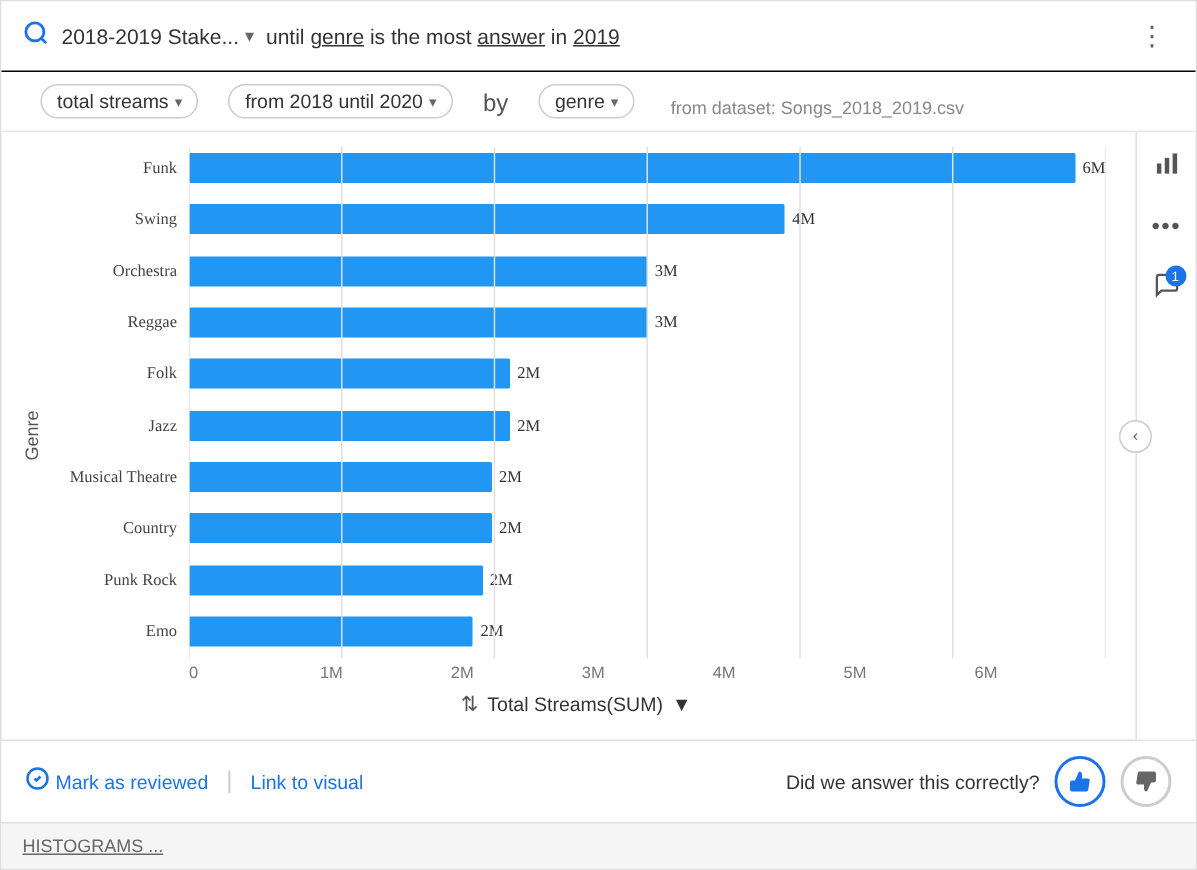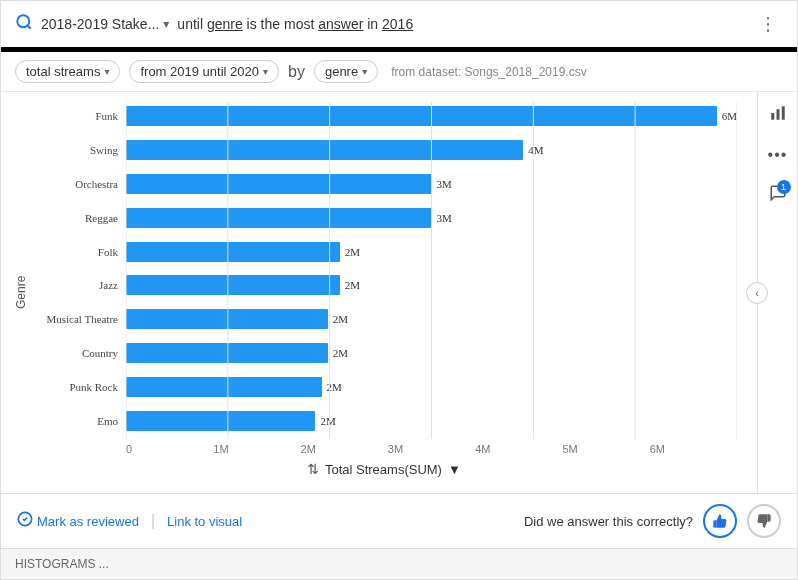--- a/index.html
+++ b/index.html
@@ -16,21 +16,21 @@
       background: white;
       display: flex;
       flex-direction: column;
       border: 1px solid #ddd;
     }
     
     .header {
       display: flex;
       align-items: center;
       padding: 10px 14px;
-      border-bottom: 5px solid #000000;
+      border-bottom: 1px solid #000000;
       background: white;
       gap: 8px;
     }
     .header-icon {
       color: #1a73e8;
       font-size: 18px;
     }
     .header-breadcrumb {
       display: flex;
       align-items: center;
@@ -56,23 +56,23 @@
     }
     .header-more {
       color: #666;
       font-size: 18px;
       cursor: pointer;
       padding: 2px 6px;
     }
     
     .filter-bar {
       display: flex;
-      align-items: center;
-      padding: 8px 14px;
-      gap: 9px;
+      align-items: flex-end;
+      padding: 8px 26px;
+      gap: 20px;
       border-bottom: 1px solid #e8e8e8;
       background: white;
     }
     .filter-chip {
       display: flex;
       align-items: center;
       gap: 4px;
       border: 1px solid #ccc;
       border-radius: 16px;
       padding: 3px 10px;
@@ -309,51 +309,52 @@
     .bottom-strip {
       background: #f5f5f5;
       padding: 8px 14px;
       display: flex;
       align-items: center;
       border-top: 1px solid #e0e0e0;
     }
     .bottom-strip-text {
       font-size: 12px;
       color: #666;
+      text-decoration: underline;
     }
   </style>
 </head>
 <body>
 
 <div class="main-container">
 
   <div class="header">
     <span class="header-icon">
       <svg width="18" height="18" viewBox="0 0 24 24" fill="none" stroke="#1a73e8" stroke-width="2.5">
         <circle cx="11" cy="11" r="8"></circle>
           <line x1="21" y1="21" x2="16.65" y2="16.65"></line>
       </svg>
     </span>
     <div class="header-breadcrumb">
       <span class="breadcrumb-title">2018-2019 Stake...</span>
       <span class="breadcrumb-arrow">▾</span>
     </div>
     <div class="header-question">
-      <span>until </span><span class="highlight">genre</span><span> is the most </span><span class="highlight">answer</span><span> in </span><span class="highlight">2016</span>
+      <span>until </span><span class="highlight">genre</span><span> is the most </span><span class="highlight">answer</span><span> in </span><span class="highlight">2019</span>
     </div>
     <span class="header-more">⋮</span>
   </div>
 
   <div class="filter-bar">
     <div class="filter-chip">
       <span>total streams</span>
       <span class="arrow">▾</span>
     </div>
     <div class="filter-chip">
-      <span>from 2019 until 2020</span>
+      <span>from 2018 until 2020</span>
       <span class="arrow">▾</span>
     </div>
     <span class="filter-by">by</span>
     <div class="filter-chip">
       <span>genre</span>
       <span class="arrow">▾</span>
     </div>
     <span class="dataset-info">from dataset: Songs_2018_2019.csv</span>
   </div>
 

